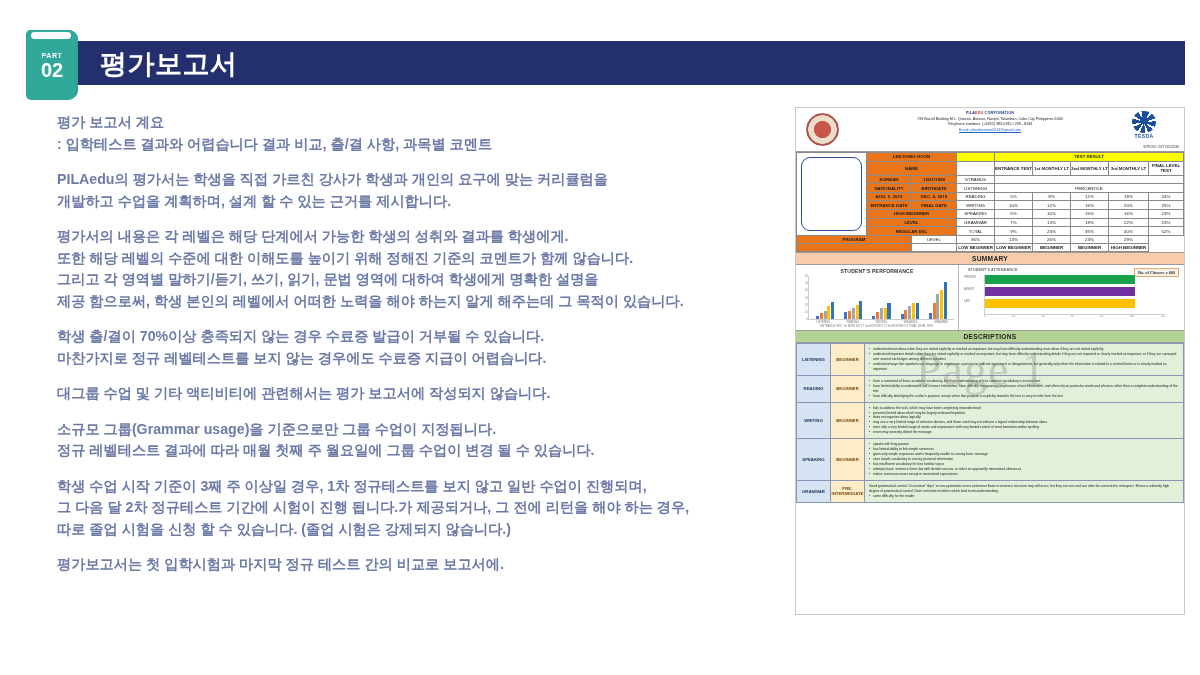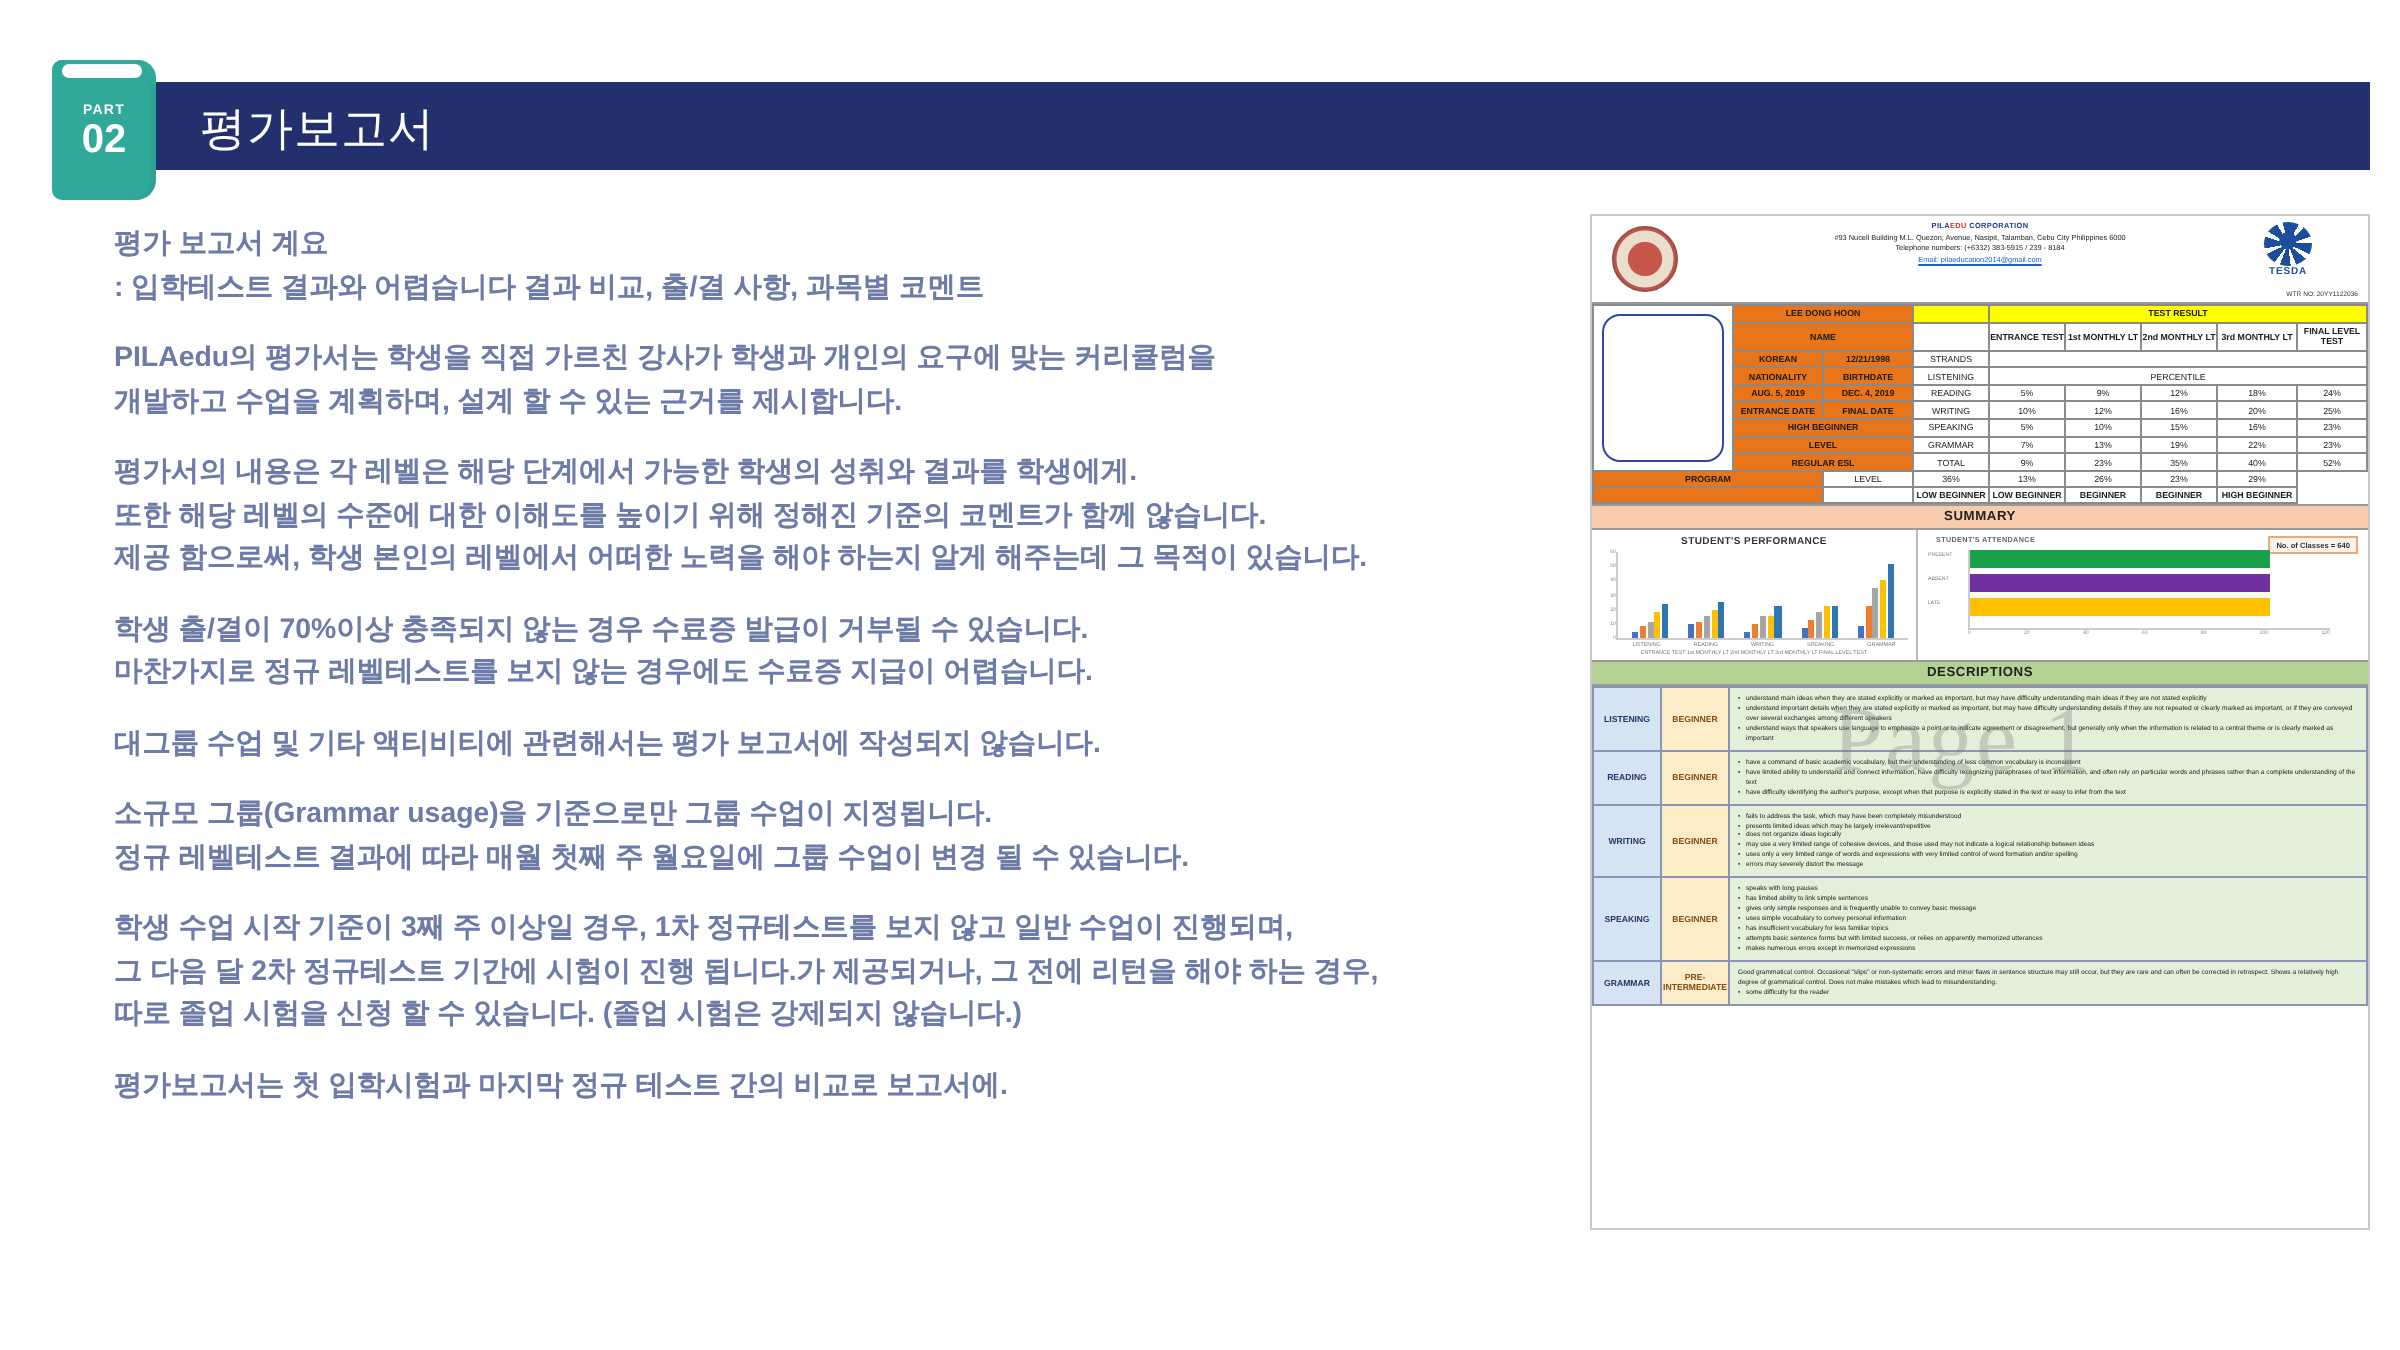--- a/index.html
+++ b/index.html
@@ -13,21 +13,21 @@
 
   
   .header-bar {
     position: absolute; left: 58px; top: 41px;
     width: 1127px; height: 44px;
     background: #23306d;
   }
   .header-title {
     position: absolute; left: 100px; top: 44px;
     height: 40px; line-height: 40px;
-    color: #ffffff; font-size: 23px; font-weight: 400;
+    color: #ffffff; font-size: 27px; font-weight: 700;
     letter-spacing: 0.5px;
     white-space: nowrap;
     text-align: right;
   }
   
   .book {
     position: absolute; left: 26px; top: 30px;
     width: 52px; height: 70px;
     background: #30a99a;
     border-radius: 5px 10px 10px 5px;
@@ -213,20 +213,21 @@
         <div>평가 보고서 계요</div>
         <div>: 입학테스트 결과와 어렵습니다 결과 비교, 출/결 사항, 과목별 코멘트</div>
       </div>
       <div class="para">
         <div>PILAedu의 평가서는 학생을 직접 가르친 강사가 학생과 개인의 요구에 맞는 커리큘럼을</div>
         <div>개발하고 수업을 계획하며, 설계 할 수 있는 근거를 제시합니다.</div>
       </div>
       <div class="para">
         <div>평가서의 내용은 각 레벨은 해당 단계에서 가능한 학생의 성취와 결과를 학생에게.</div>
         <div>또한 해당 레벨의 수준에 대한 이해도를 높이기 위해 정해진 기준의 코멘트가 함께 않습니다.</div>
+        <div>그리고 각 영역별 말하기/듣기, 쓰기, 읽기, 문법 영역에 대하여 학생에게 명확한 설명을</div>
         <div>제공 함으로써, 학생 본인의 레벨에서 어떠한 노력을 해야 하는지 알게 해주는데 그 목적이 있습니다.</div>
       </div>
       <div class="para">
         <div>학생 출/결이 70%이상 충족되지 않는 경우 수료증 발급이 거부될 수 있습니다.</div>
         <div>마찬가지로 정규 레벨테스트를 보지 않는 경우에도 수료증 지급이 어렵습니다.</div>
       </div>
       <div class="para">
         <div>대그룹 수업 및 기타 액티비티에 관련해서는 평가 보고서에 작성되지 않습니다.</div>
       </div>
       <div class="para">

